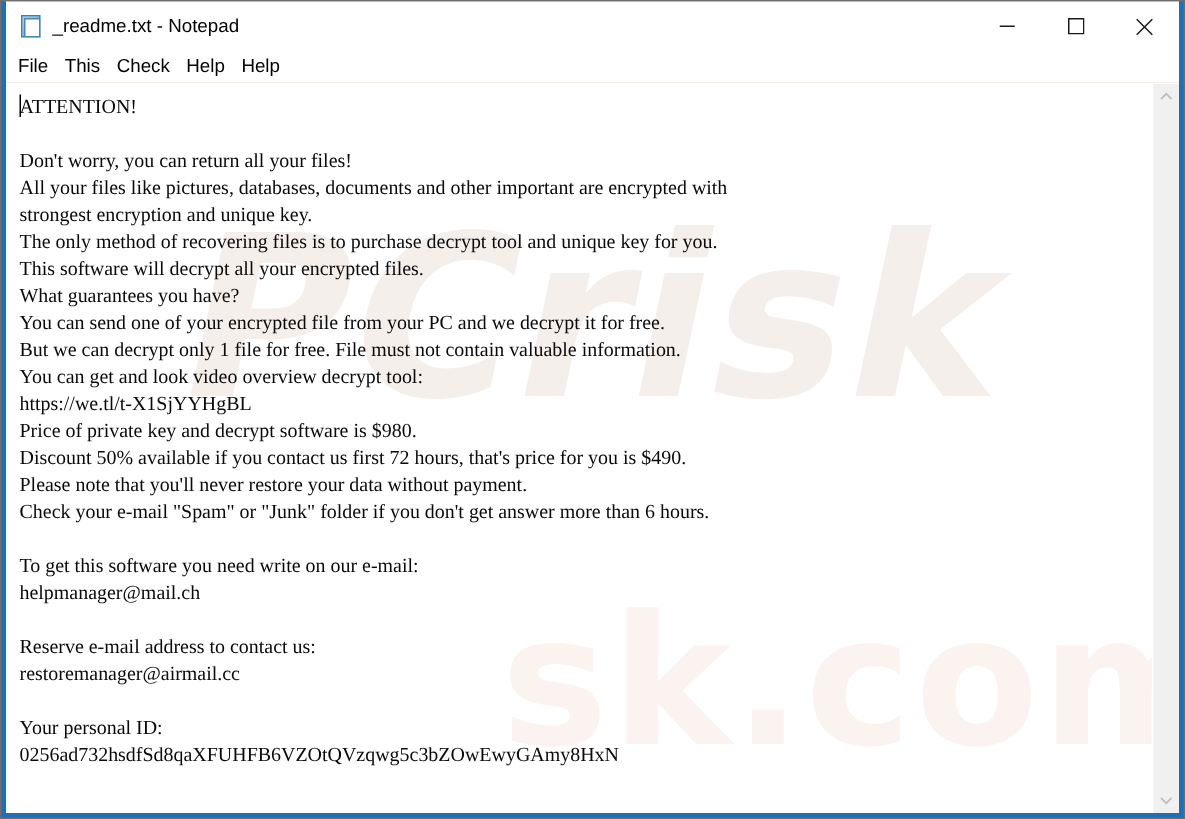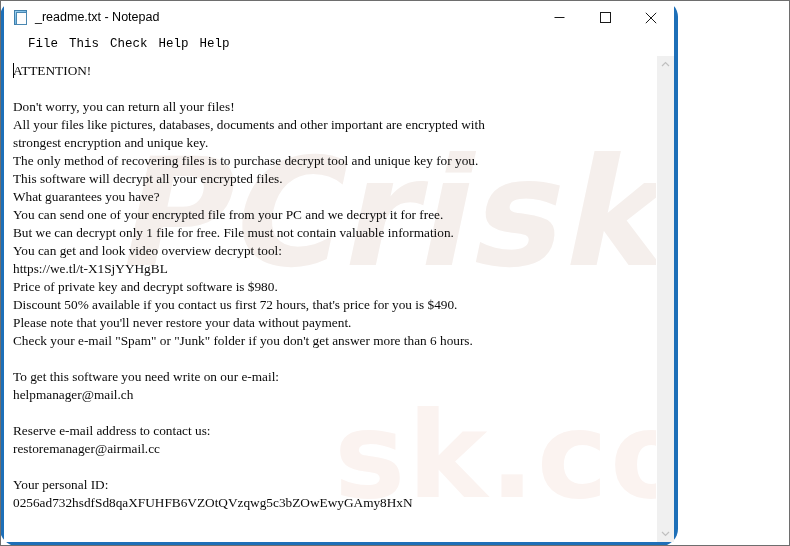--- a/index.html
+++ b/index.html
@@ -11,31 +11,30 @@
     width: 790px;
     height: 546px;
     overflow: hidden;
     font-family: "Liberation Sans", sans-serif;
   }
 
   
   .window {
     position: absolute;
     left: 0; top: 0;
-    width: 678px;
+    width: 790px;
     height: 546px;
     box-sizing: border-box;
     background: #a16207;
     border-left: 4px solid #1d6fb8;
     border-right: 4px solid #1d6fb8;
     border-bottom: 4px solid #1d6fb8;
     border-top: 1px solid #9a9a9a;
     display: flex;
     flex-direction: column;
-    border-radius: 17px;
   }
   .window::before {
     content: "";
     position: absolute;
     left: -4px; top: -1px;
     width: 790px;
     height: 546px;
     box-sizing: border-box;
     border: 1px solid #6e6e6e;
     pointer-events: none;
@@ -103,22 +102,21 @@
   }
   .win-btn svg { display: block; }
 
   
   .menubar {
     height: 21px;
     min-height: 21px;
     background: #ffffff;
     display: flex;
     align-items: center;
-    padding-left: 24px;
-    font-family: Liberation Mono, monospace;
+    padding-left: 8px;
   }
   .menu-item {
     font-size: 12.5px;
     color: #000000;
     padding: 0 7px 0 0;
     margin-right: 4px;
     line-height: 1;
     white-space: nowrap;
   }
 

